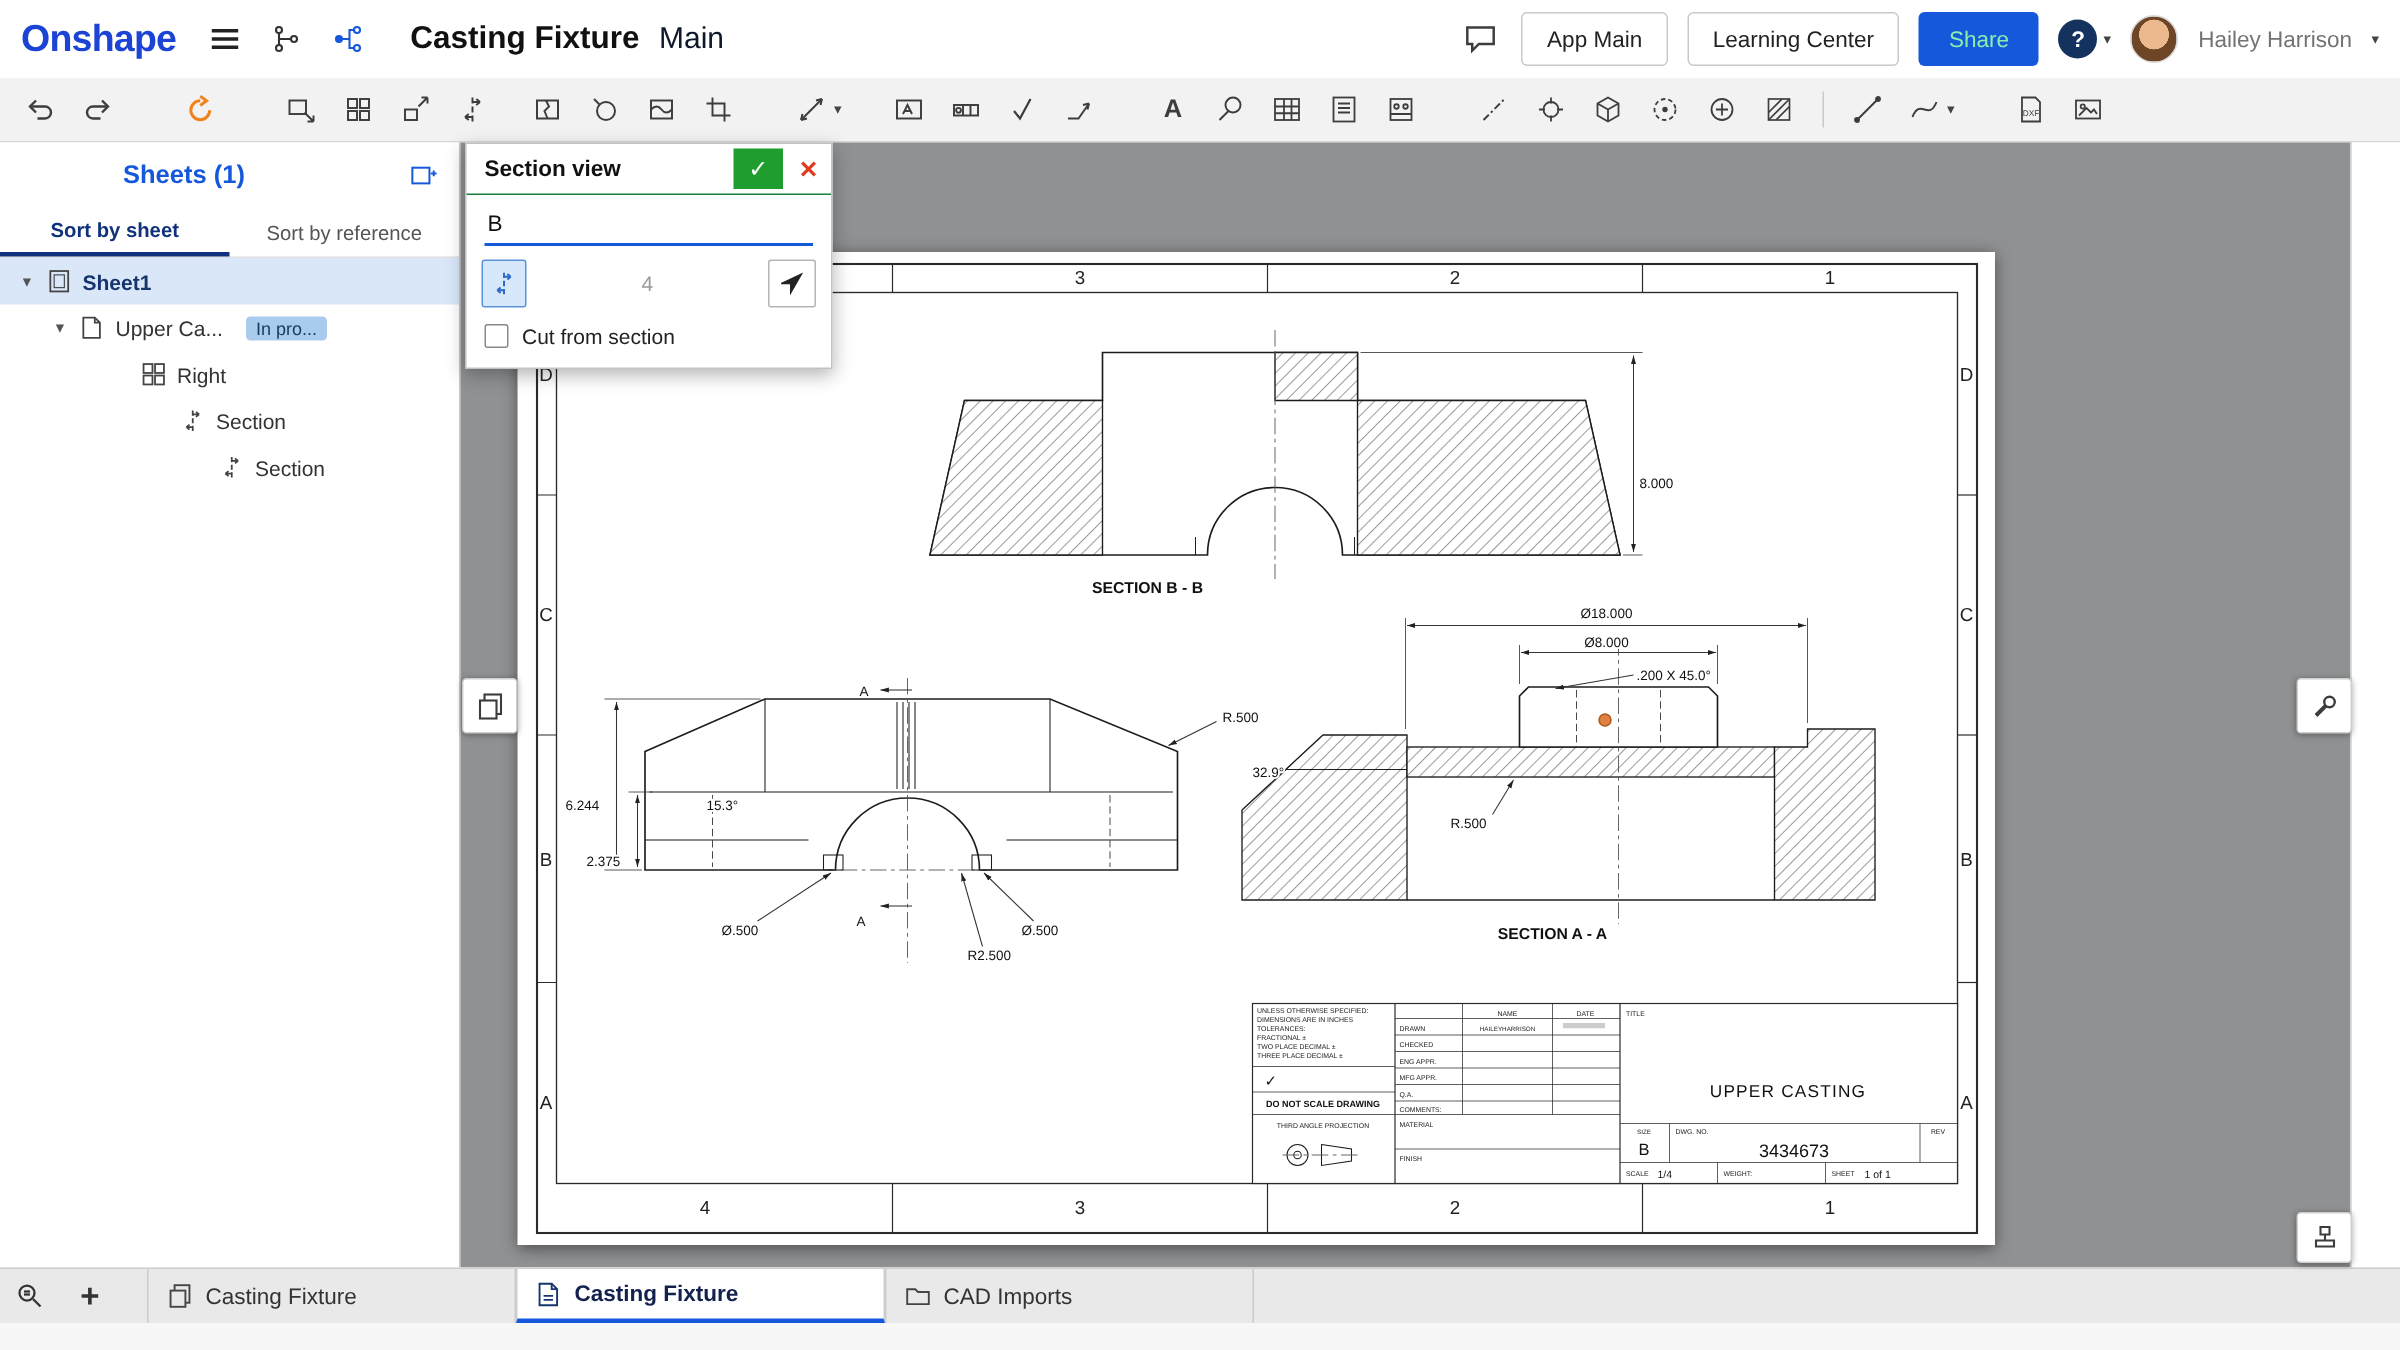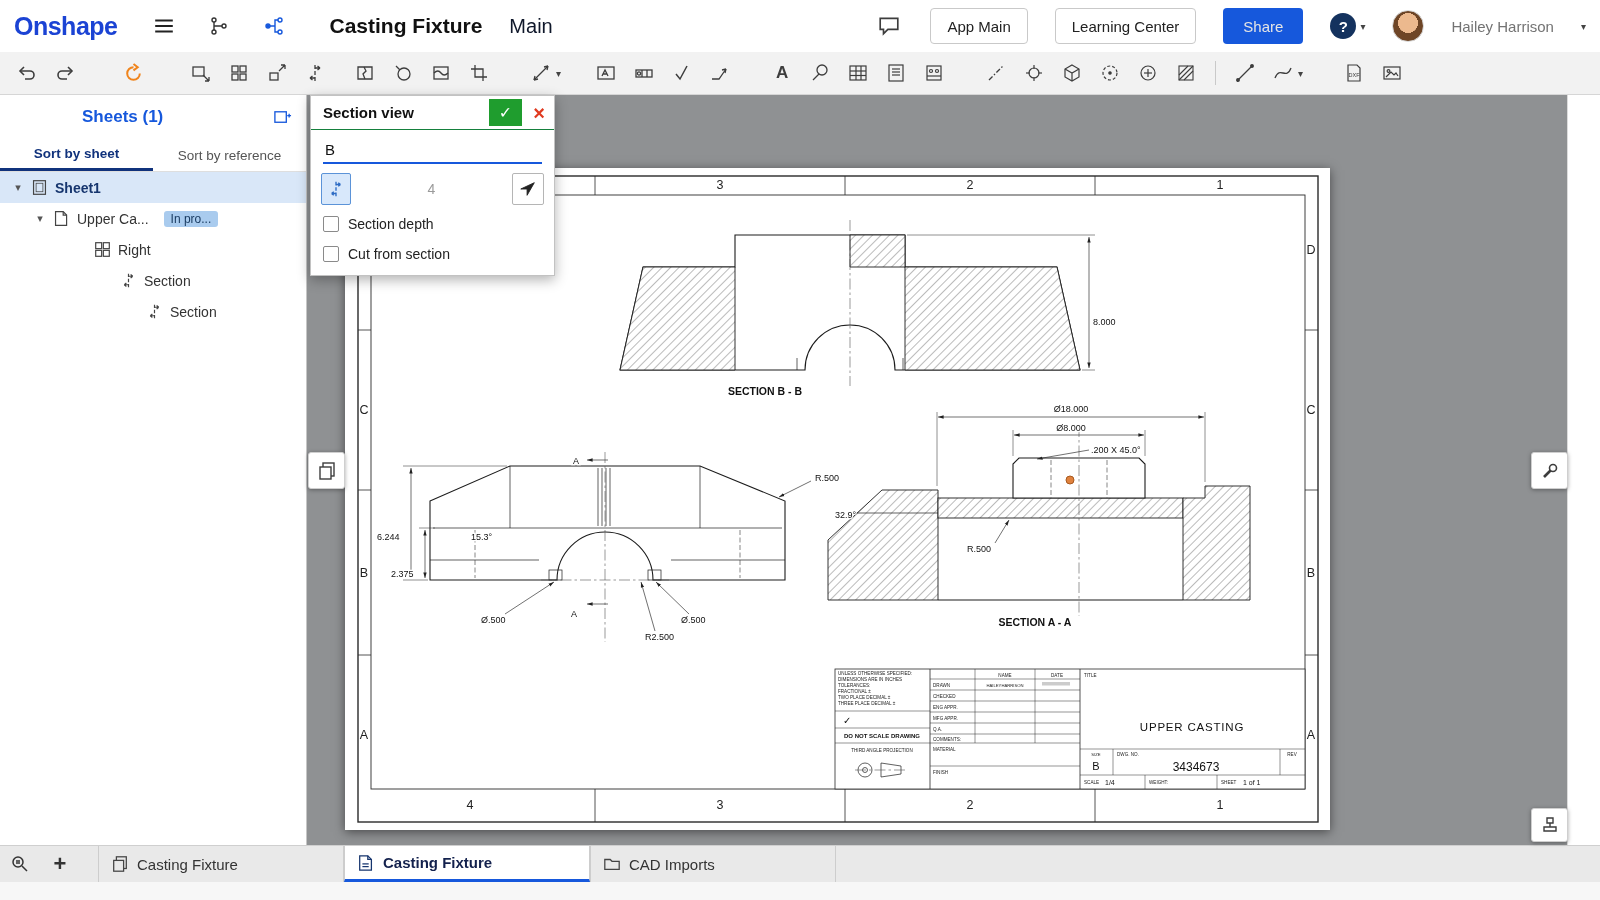--- a/index.html
+++ b/index.html
@@ -2,29 +2,29 @@
 <html><head>
 <meta charset="utf-8">
 <style>
   html,body{margin:0;padding:0}
   body{width:1600px;height:900px;position:relative;overflow:hidden;background:#fff;color:#222;
        font-family:"Liberation Sans",sans-serif;}
   svg.ic{display:block}
 
   
   #header{position:absolute;left:0;top:0;width:1600px;height:52px;background:#fff;
-          display:flex;align-items:center;padding:0 14px;gap:27px;box-sizing:border-box}
+          display:flex;align-items:center;padding:0 14px;gap:13px;box-sizing:border-box}
   .logo{font-size:25px;font-weight:bold;color:#1b43d4;letter-spacing:-.5px;margin-right:6px}
   .hicon{width:28px;height:28px;display:flex;align-items:center;justify-content:center}
   .doc-title{font-size:21px;font-weight:bold;color:#111;margin-left:14px}
   .workspace{font-size:20px;color:#0f172a}
   .spacer{flex:1}
   .hdr-btn{height:36px;padding:0 16px;border:1px solid #c9c9c9;border-radius:4px;background:#fff;
            font-size:15px;color:#222;font-family:inherit}
-  .share-btn{height:36px;padding:0 20px;border:none;border-radius:4px;background:#1658dc;color:#e5e5e5;
+  .share-btn{height:36px;padding:0 20px;border:none;border-radius:4px;background:#1658dc;color:#86efac;
              font-size:15px;font-family:inherit}
   .help-wrap{display:flex;align-items:center;gap:4px}
   .help-circle{width:26px;height:26px;border-radius:50%;background:#14325e;color:#fff;display:flex;
                align-items:center;justify-content:center;font-size:15px;font-weight:bold}
   .caret{font-size:10px;color:#444}
   .avatar{width:30px;height:30px;border-radius:50%;border:1px solid #d8d8d8;
           background:radial-gradient(circle at 50% 40%,#ecb98e 0 42%,#6e4526 43% 100%)}
   .user-name{font-size:15px;color:#737373}
 
   
@@ -663,24 +663,20 @@
     </button>
     <span class="depth-val">4</span>
     <button class="arrow-btn">
       <svg class="ic" width="18" height="18" viewBox="0 0 20 20" fill="#222">
           <path d="M17,3 L9,17 L9,10 L2,10 Z" stroke="#222" stroke-width="1" fill="#222"></path>
         </svg>
     </button>
   </div>
   <label class="cb-row">
     <span class="cb"></span>
-    <span>Section depth</span>
-  </label>
-  <label class="cb-row">
-    <span class="cb"></span>
     <span>Cut from section</span>
   </label>
 </div>
 
 <div id="bottombar">
   <div class="bb-icon">
     <svg class="ic" width="20" height="20" viewBox="0 0 20 20" stroke="#333" stroke-width="1.5" fill="none">
         <circle cx="8" cy="8" r="5"></circle>
         <line x1="12" y1="12" x2="17" y2="17"></line>
         <line x1="6" y1="7" x2="10" y2="7"></line>

